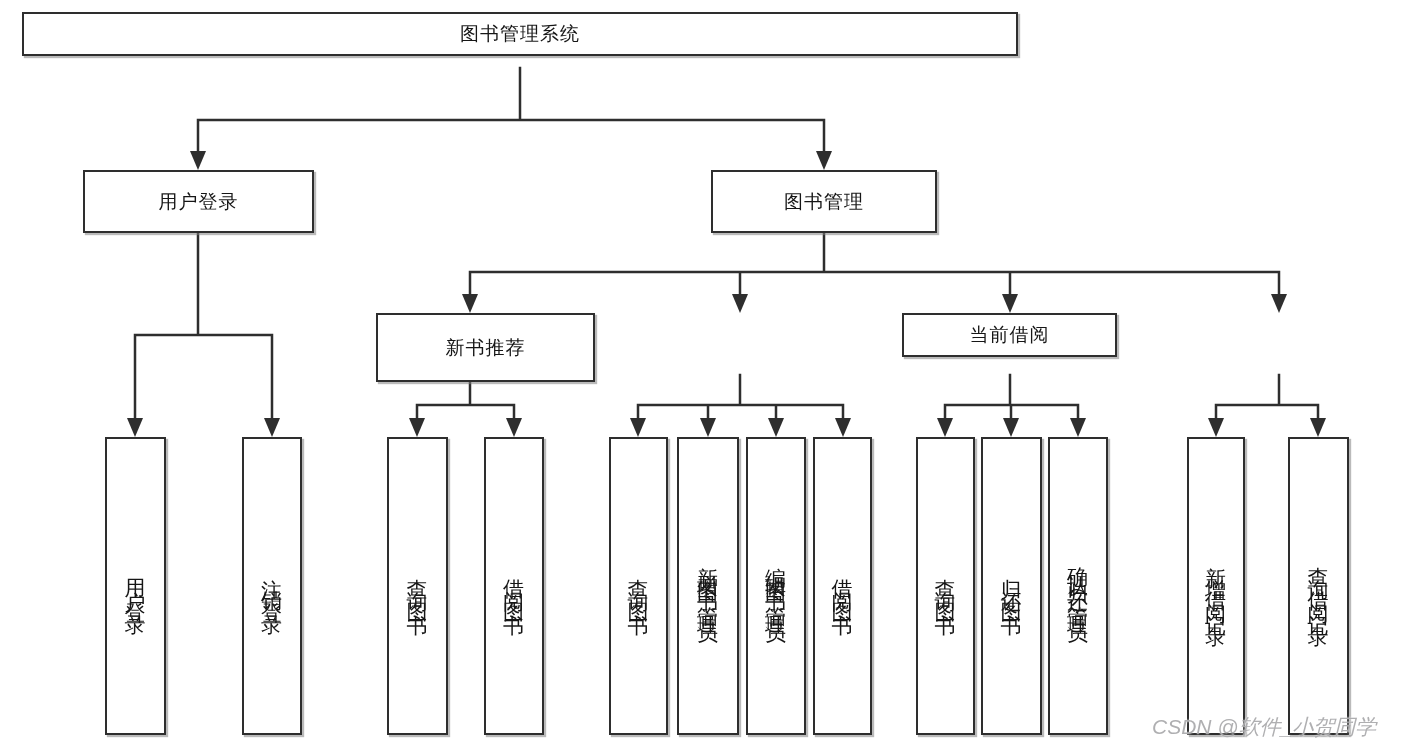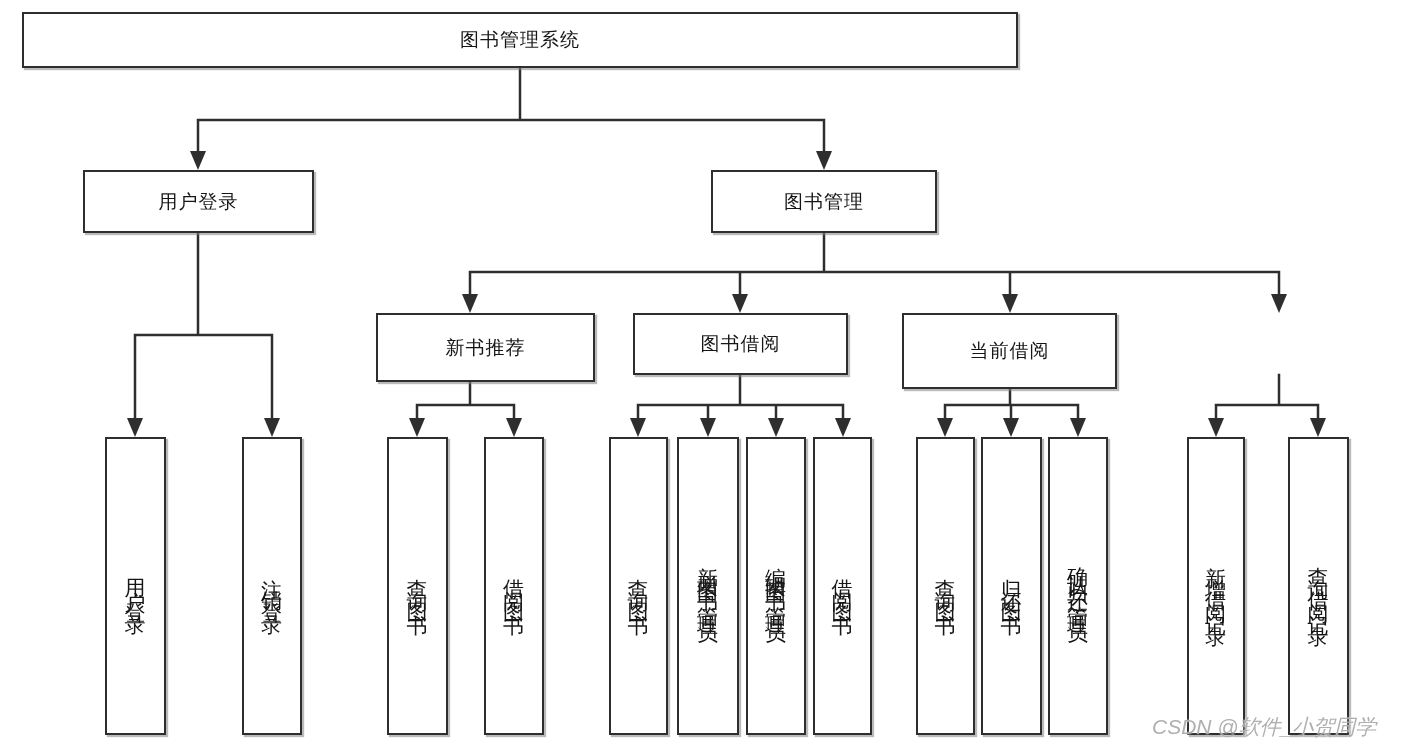--- a/index.html
+++ b/index.html
@@ -13,26 +13,26 @@
     display:flex; align-items:center; justify-content:center;
     color:#161616;
   }
   .hbox { font-size:19px; letter-spacing:1px; }
   .vbox span {
     writing-mode:vertical-rl; text-orientation:mixed;
     font-size:21px; letter-spacing:12px; line-height:1;
   }
   .vbox span.tight { letter-spacing:8px; }
   
-  .n-root          { left:22px;  top:12px;  width:996px; height:56px; }
+  .n-root          { left:22px;  top:12px;  width:996px; height:44px; }
   .n-user-login    { left:83px;  top:170px; width:231px; height:63px; }
   .n-book-mgmt     { left:711px; top:170px; width:226px; height:63px; }
   .n-sec0 { left:376px;  top:313px; width:219px; height:69px; }
   .n-sec1 { left:633px;  top:313px; width:215px; height:62px; }
-  .n-sec2 { left:902px;  top:313px; width:215px; height:76px; }
+  .n-sec2 { left:902px;  top:313px; width:215px; height:44px; }
   .n-sec3 { left:1171px; top:313px; width:215px; height:62px; }
   .leaf { top:437px; height:298px; }
   .l0  { left:105px;  width:61px; }
   .l1  { left:242px;  width:60px; }
   .l2  { left:387px;  width:61px; }
   .l3  { left:484px;  width:60px; }
   .l4  { left:609px;  width:59px; }
   .l5  { left:677px;  width:62px; }
   .l6  { left:746px;  width:60px; }
   .l7  { left:813px;  width:59px; }
@@ -94,23 +94,20 @@
   <div class="box hbox n-user-login">
     <span>用户登录</span>
   </div>
   <div class="box hbox n-book-mgmt">
     <span>图书管理</span>
   </div>
 
   <div class="box hbox n-sec0">
     <span>新书推荐</span>
   </div>
-  <div class="box hbox n-sec1">
-    <span>图书借阅</span>
-  </div>
   <div class="box hbox n-sec2">
     <span>当前借阅</span>
   </div>
 
   <div class="box vbox leaf l0">
     <span>用户登录</span>
   </div>
   <div class="box vbox leaf l1">
     <span>注销登录</span>
   </div>

